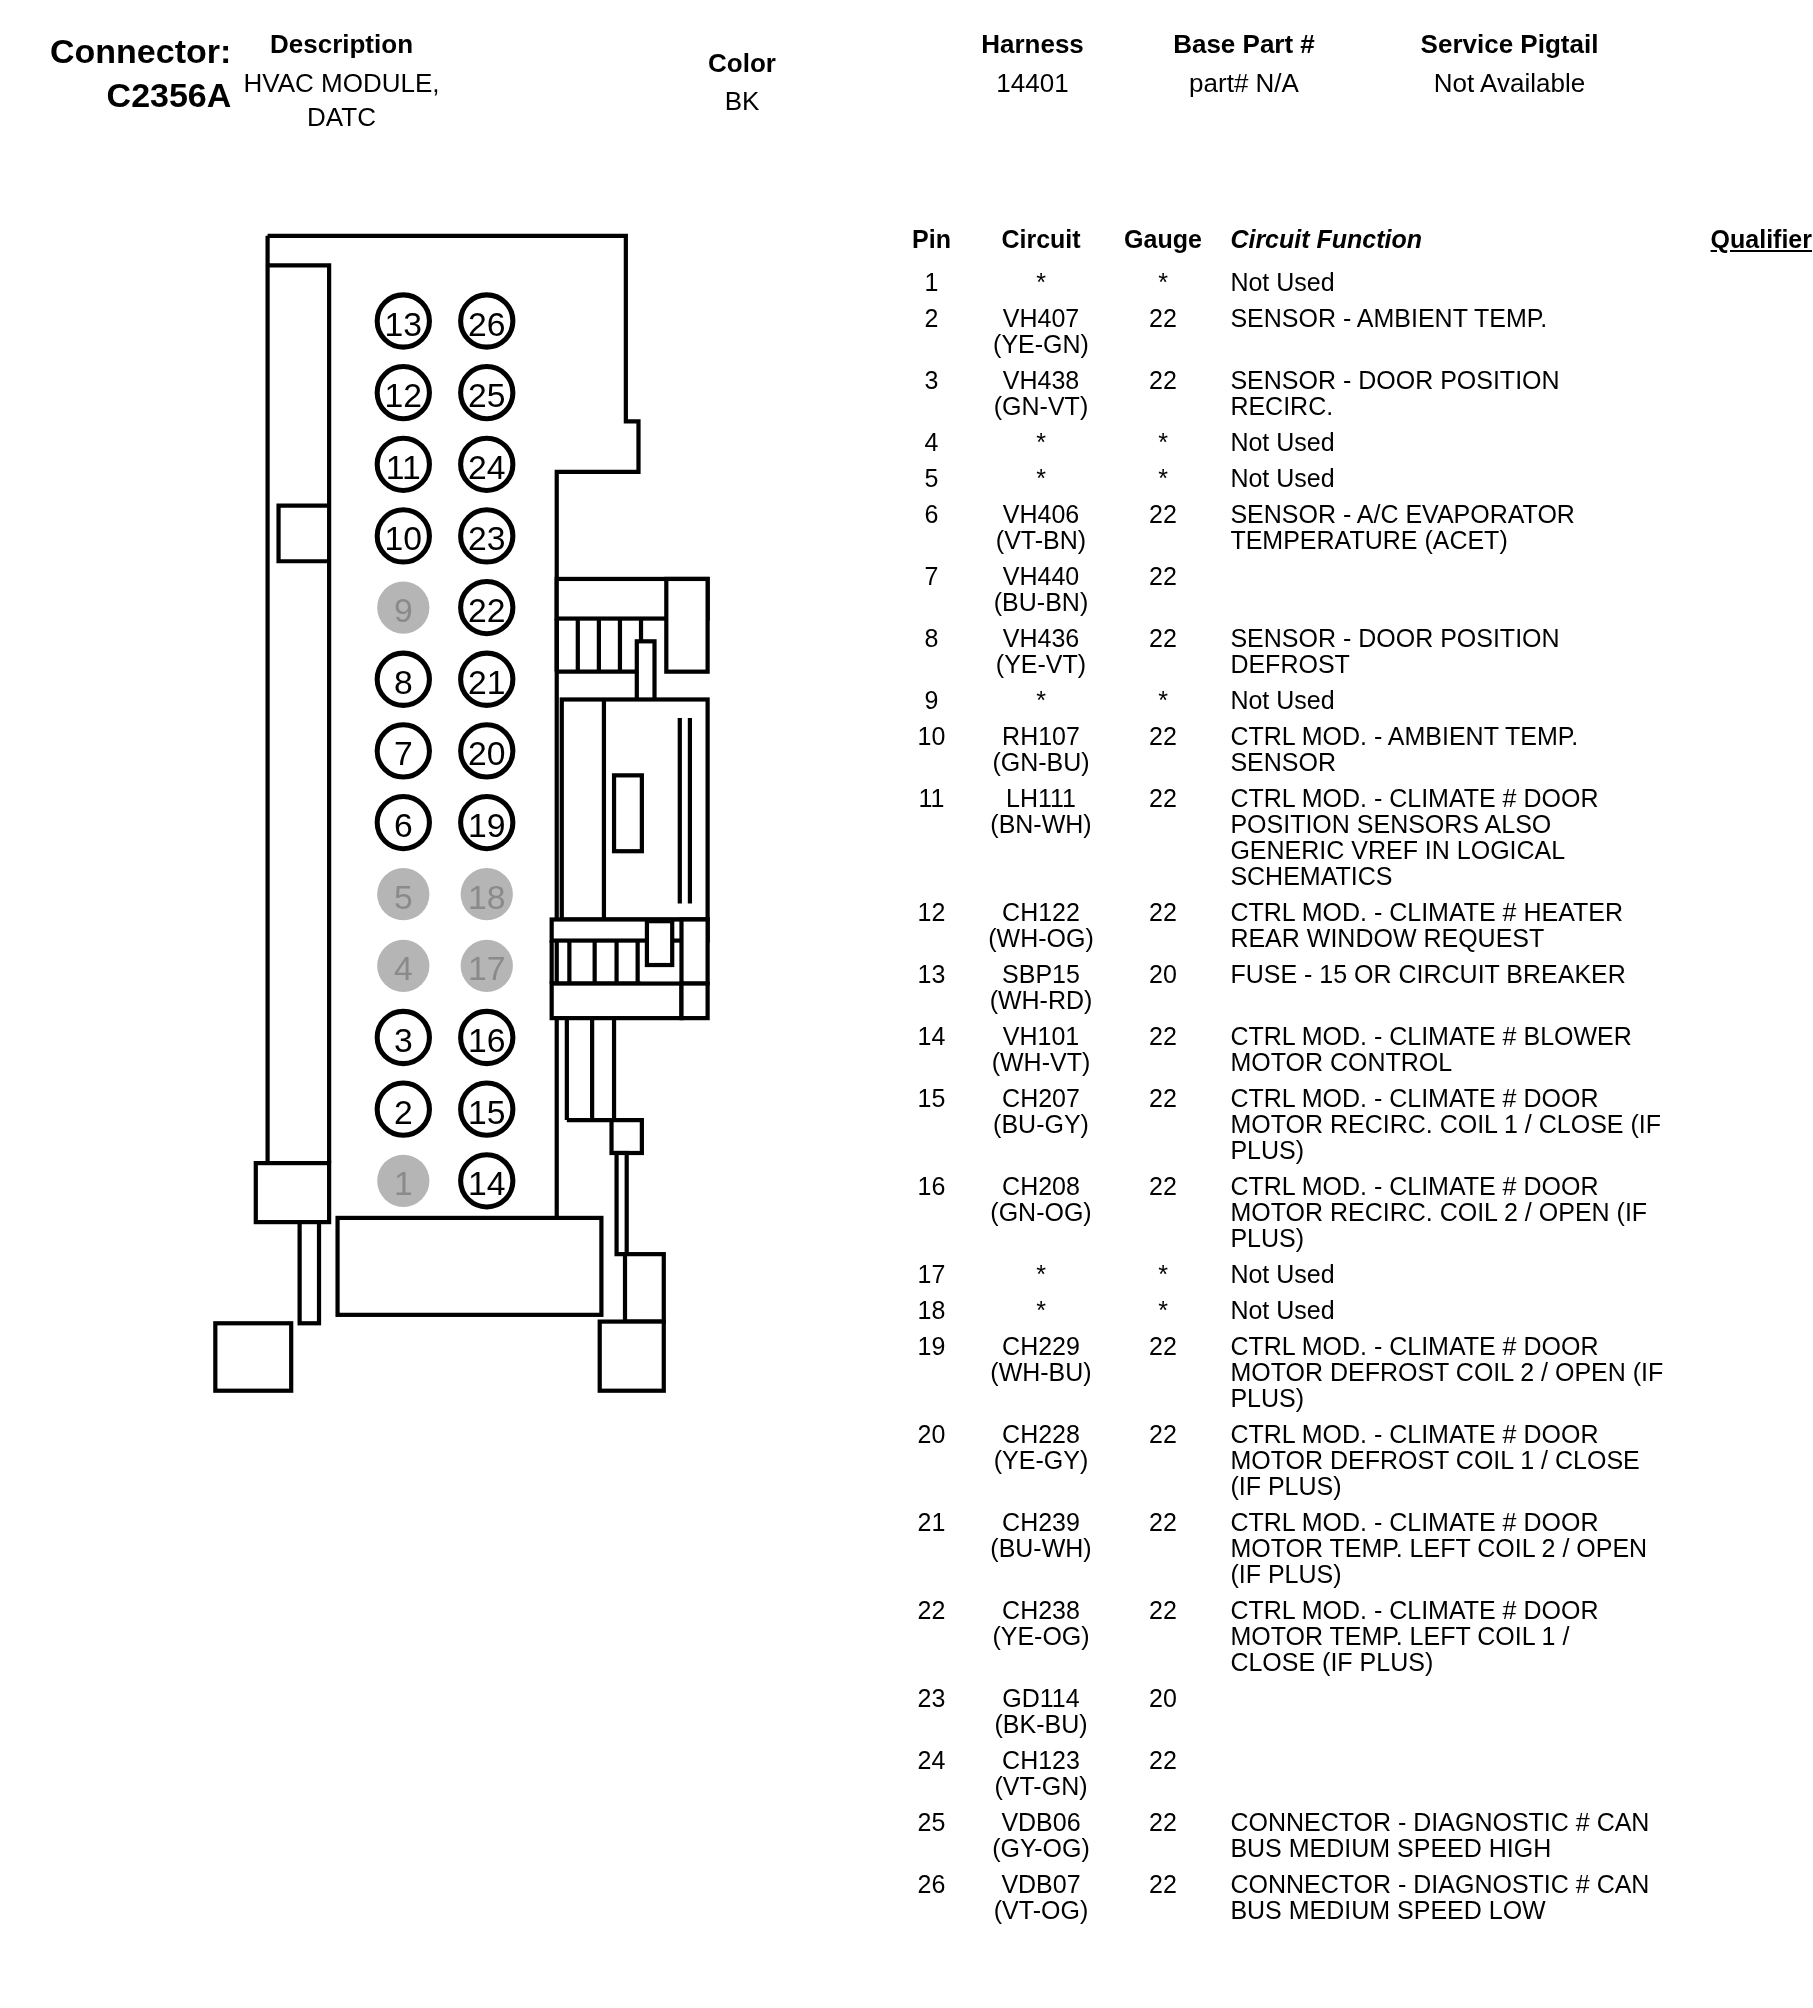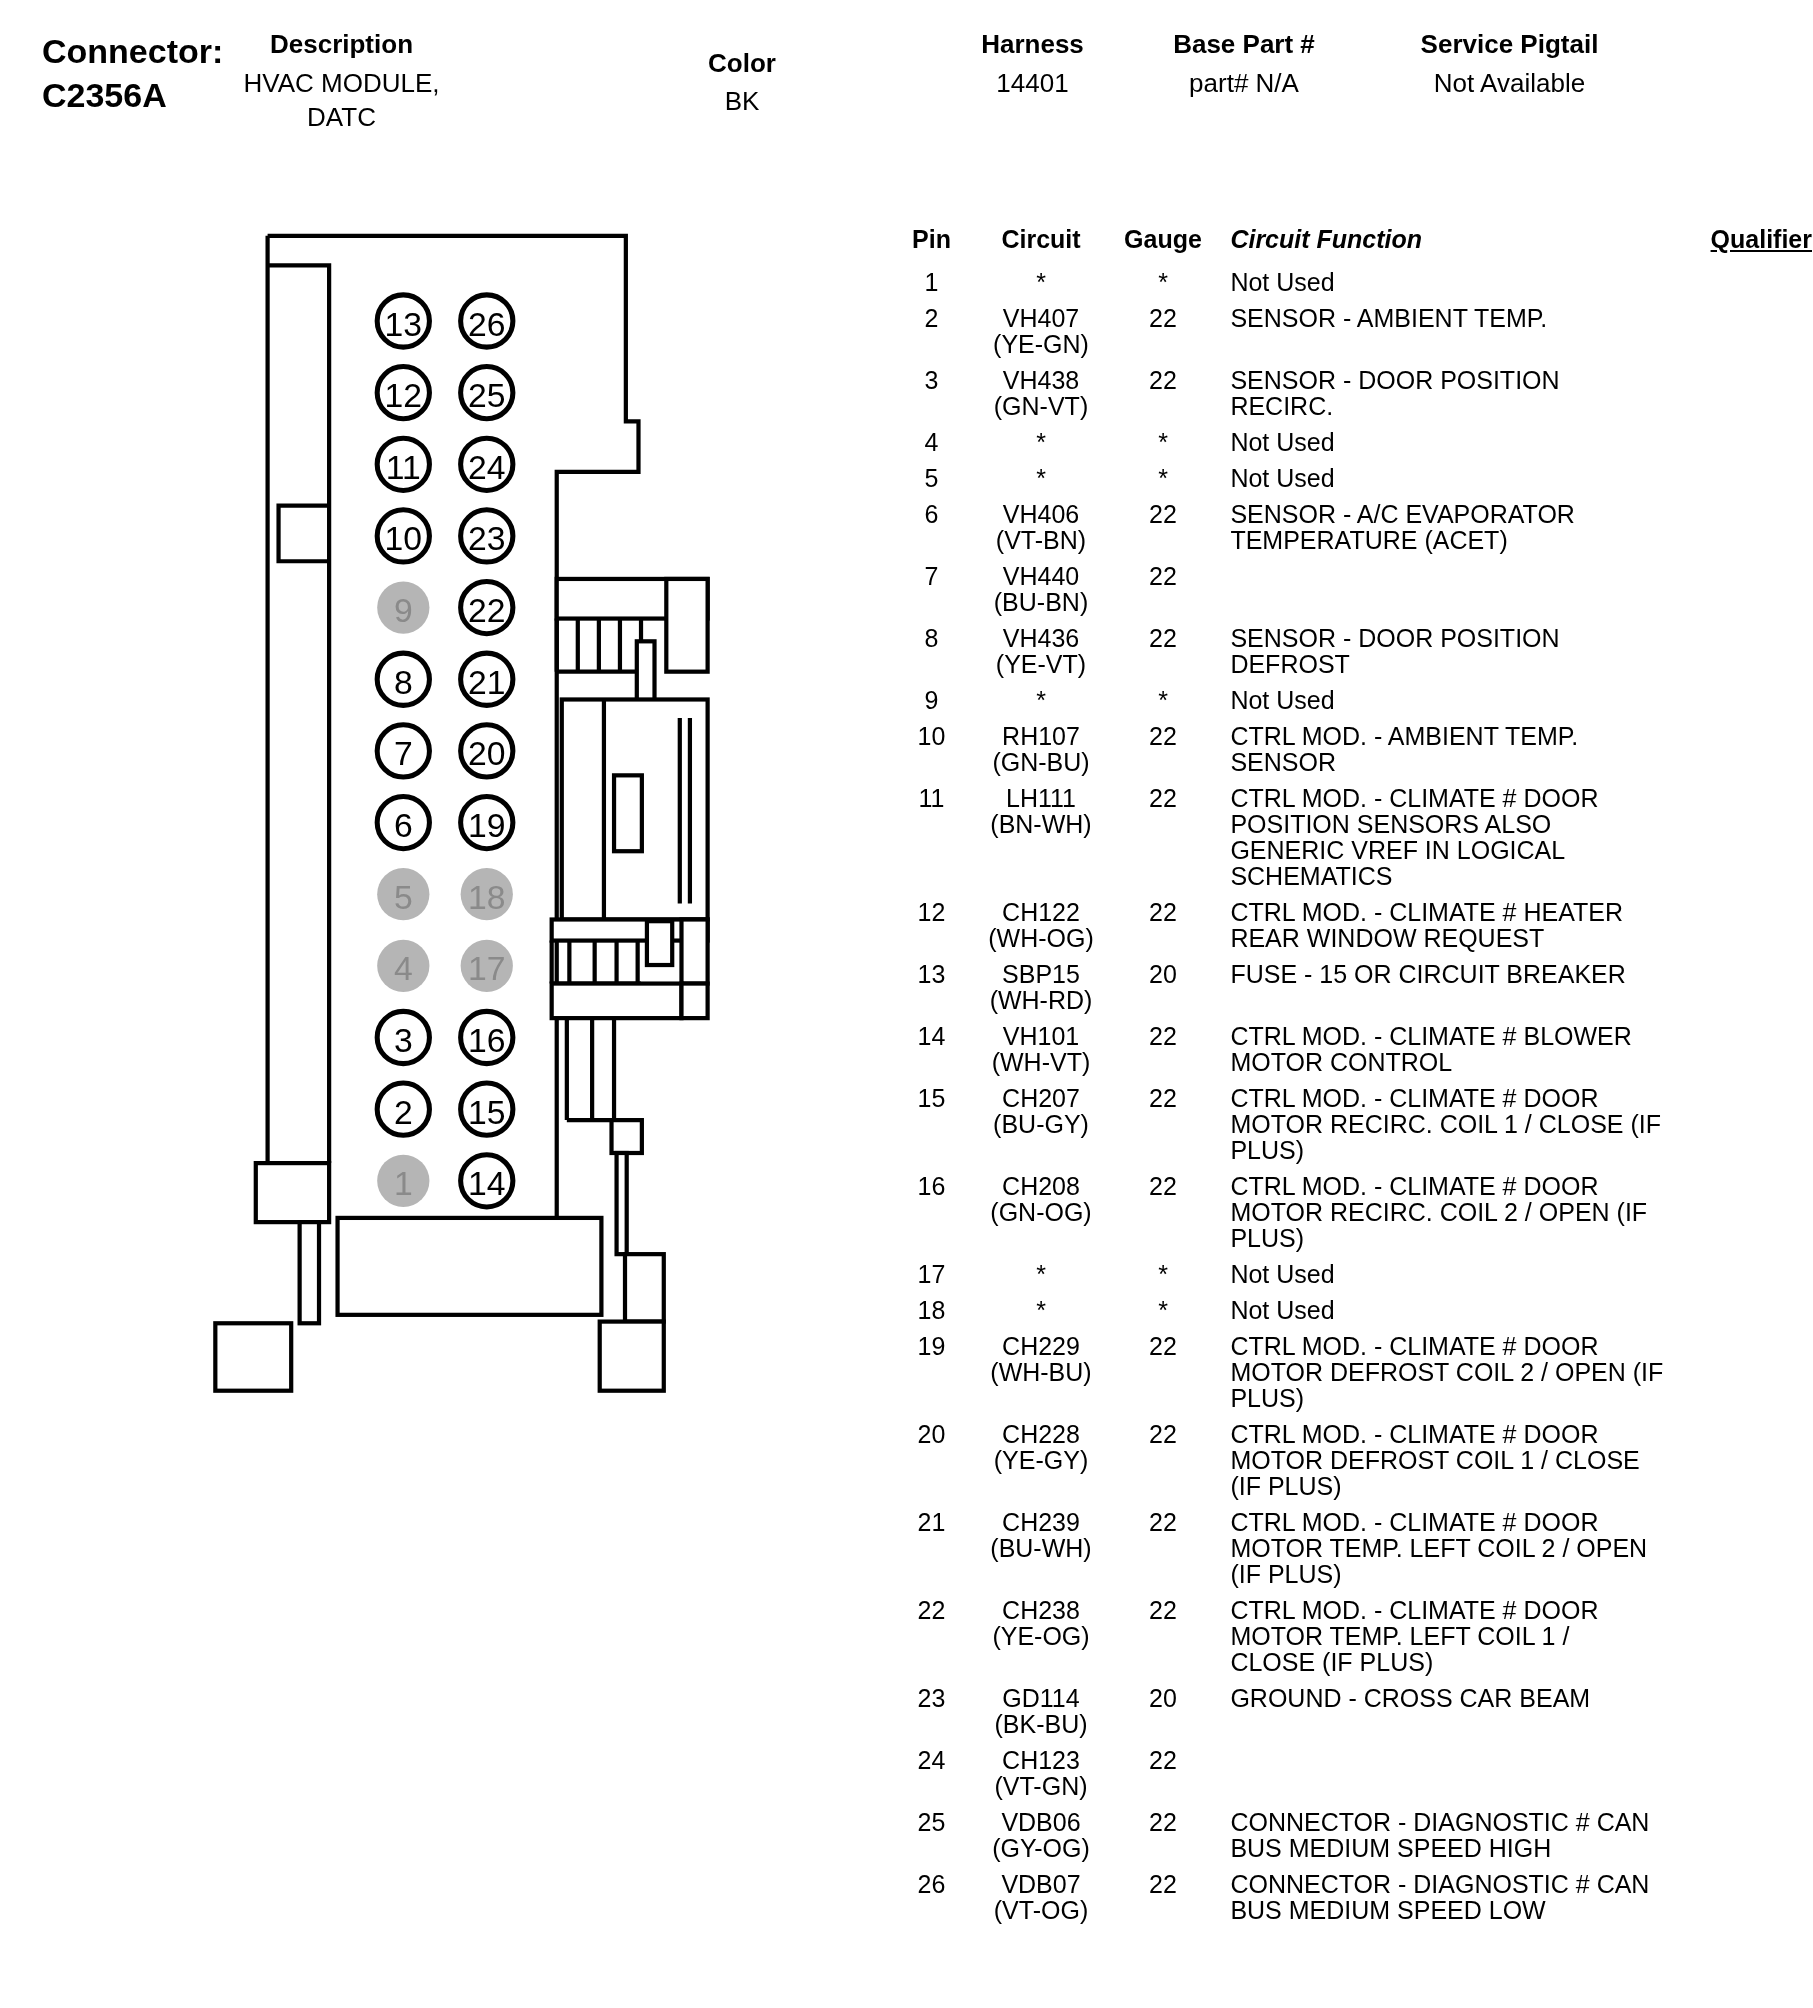--- a/index.html
+++ b/index.html
@@ -1,21 +1,21 @@
 <!DOCTYPE html>
 <html style="font-size:13.5px"><head>
 <meta charset="utf-8">
 <style>
   html,body{margin:0;padding:0;background:#ffffff;}
   body{
     width:1813px;height:2009px;position:relative;overflow:hidden;
     font-family:"Liberation Sans","DejaVu Sans",sans-serif;color:#000;
   }
   
-  .conn-title{position:absolute;left:42px;top:29px;font-weight:bold;font-size:34px;line-height:44px;}
+  .conn-title{position:absolute;left:50px;top:29px;font-weight:bold;font-size:34px;line-height:44px;text-align:right;}
   .hfield{position:absolute;top:29px;display:flex;flex-direction:column;align-items:center;text-align:center;}
   .hfield .hlabel{font-weight:bold;font-size:26px;line-height:30px;}
   .hfield .hvalue{font-size:26px;line-height:34px;margin-top:6.7px;white-space:pre-line;}
   .hfield.low{padding-top:18.6px;}
   #f-desc{left:215px;width:253px;}
   #f-color{left:666px;width:152px;}
   #f-harness{left:948px;width:169px;}
   #f-base{left:1143px;width:202px;}
   #f-pigtail{left:1400px;width:219px;}
   
@@ -352,21 +352,20 @@
         <div class="tcell c-func">CTRL MOD. - CLIMATE # DOOR
 MOTOR TEMP. LEFT COIL 1 /
 CLOSE (IF PLUS)</div>
         <div class="tcell c-qual"></div>
       </div>
       <div class="trow">
         <div class="tcell c-pin">23</div>
         <div class="tcell c-circuit">GD114
 (BK-BU)</div>
         <div class="tcell c-gauge">20</div>
-        <div class="tcell c-func">GROUND - CROSS CAR BEAM</div>
         <div class="tcell c-qual"></div>
       </div>
       <div class="trow">
         <div class="tcell c-pin">24</div>
         <div class="tcell c-circuit">CH123
 (VT-GN)</div>
         <div class="tcell c-gauge">22</div>
         <div class="tcell c-qual"></div>
       </div>
       <div class="trow">

